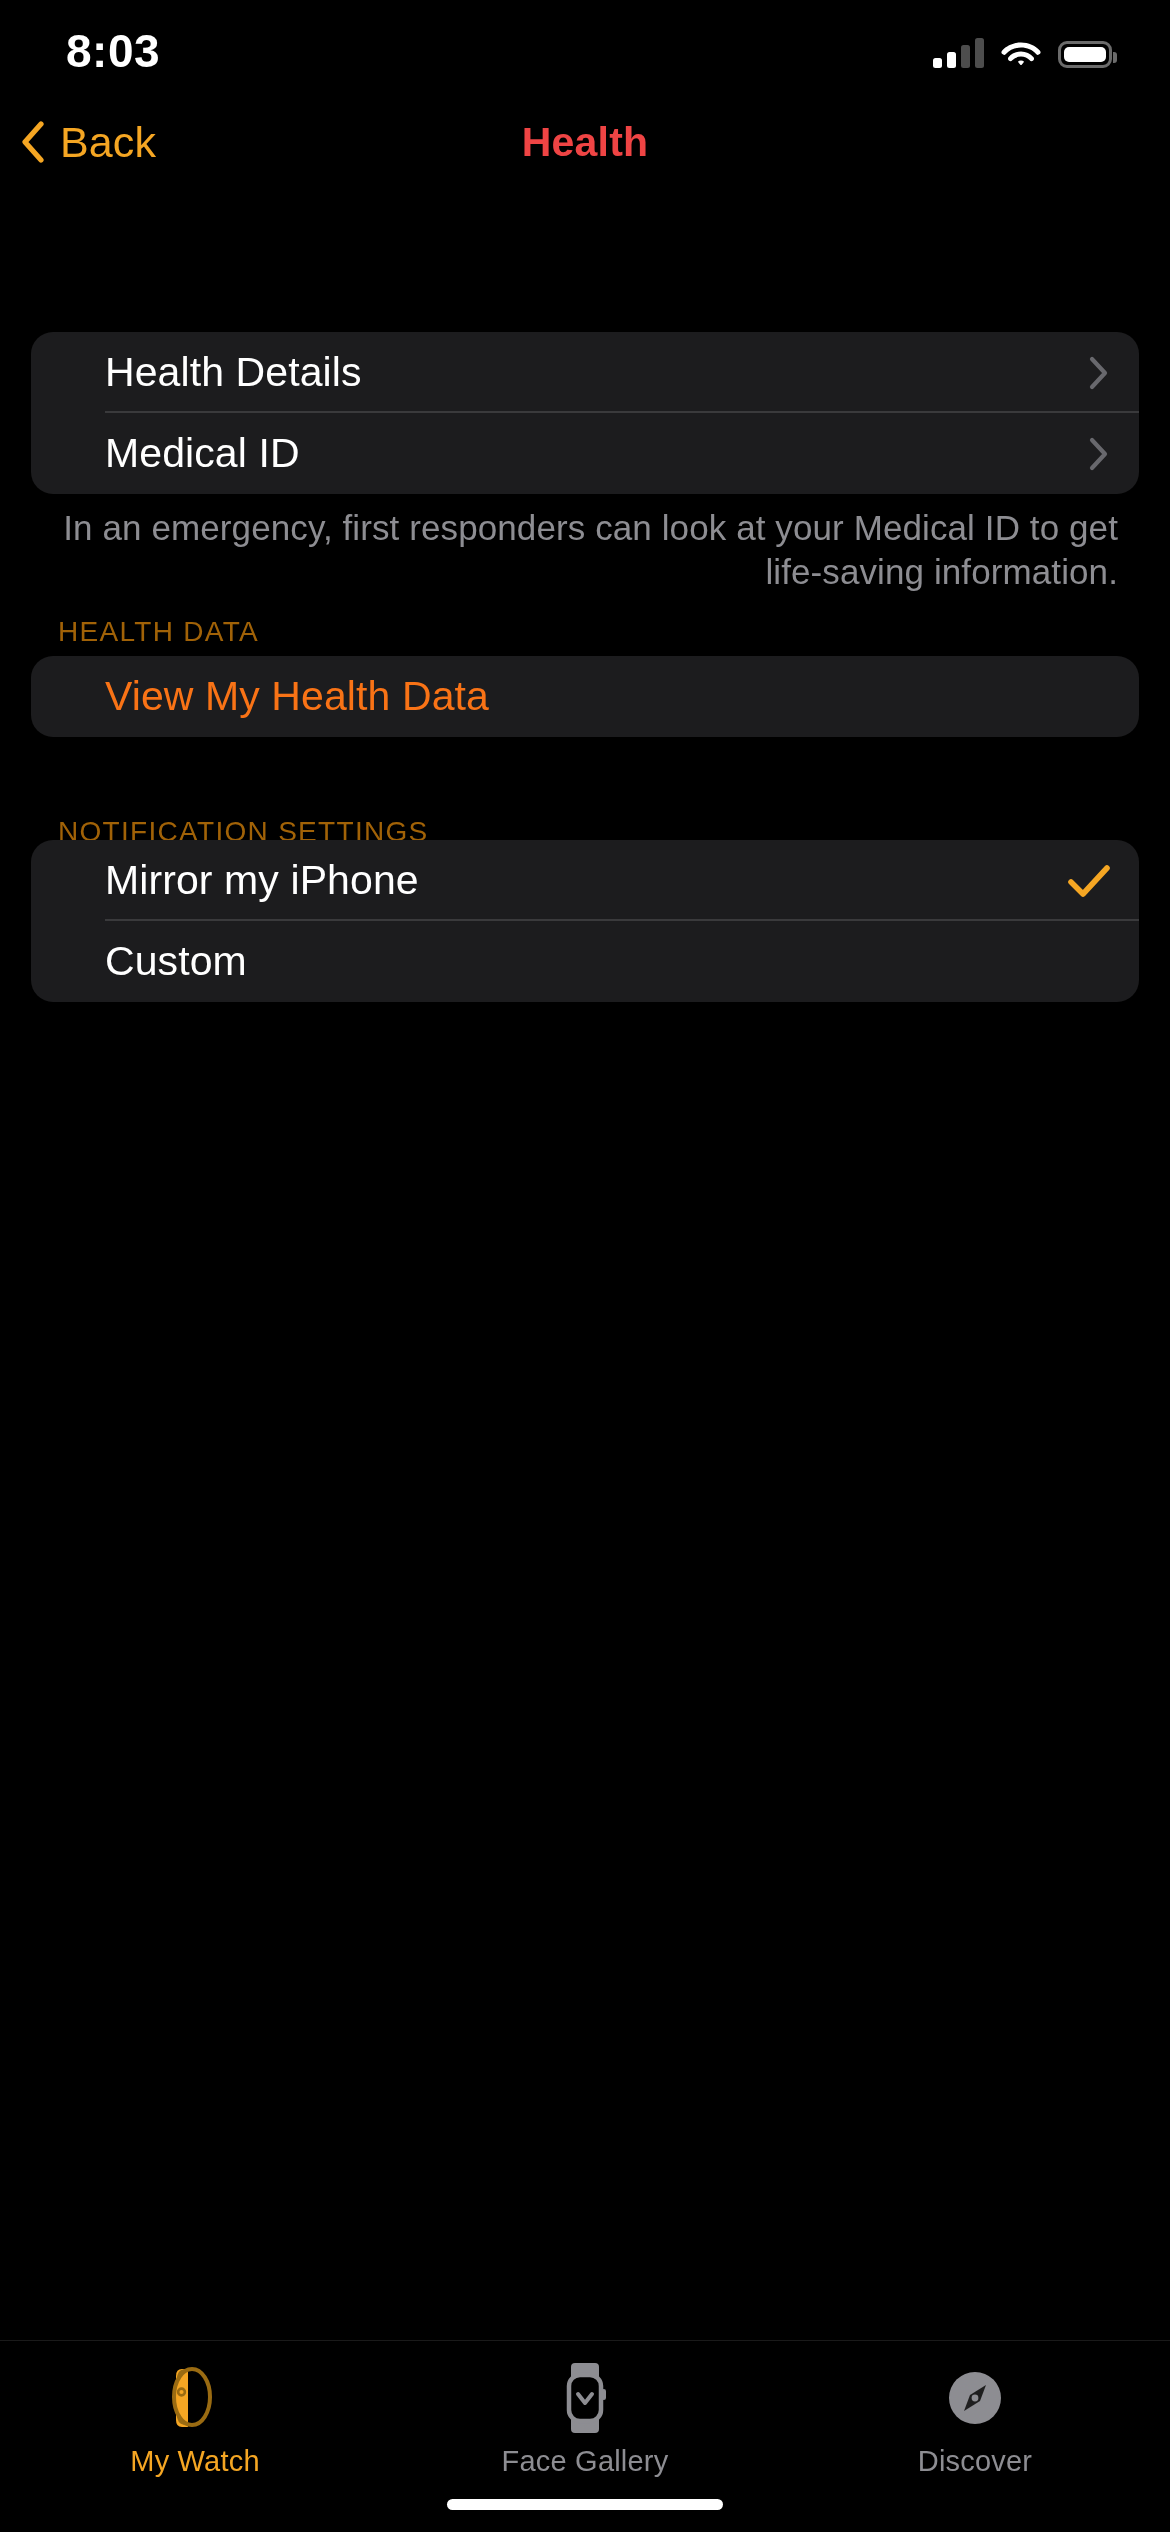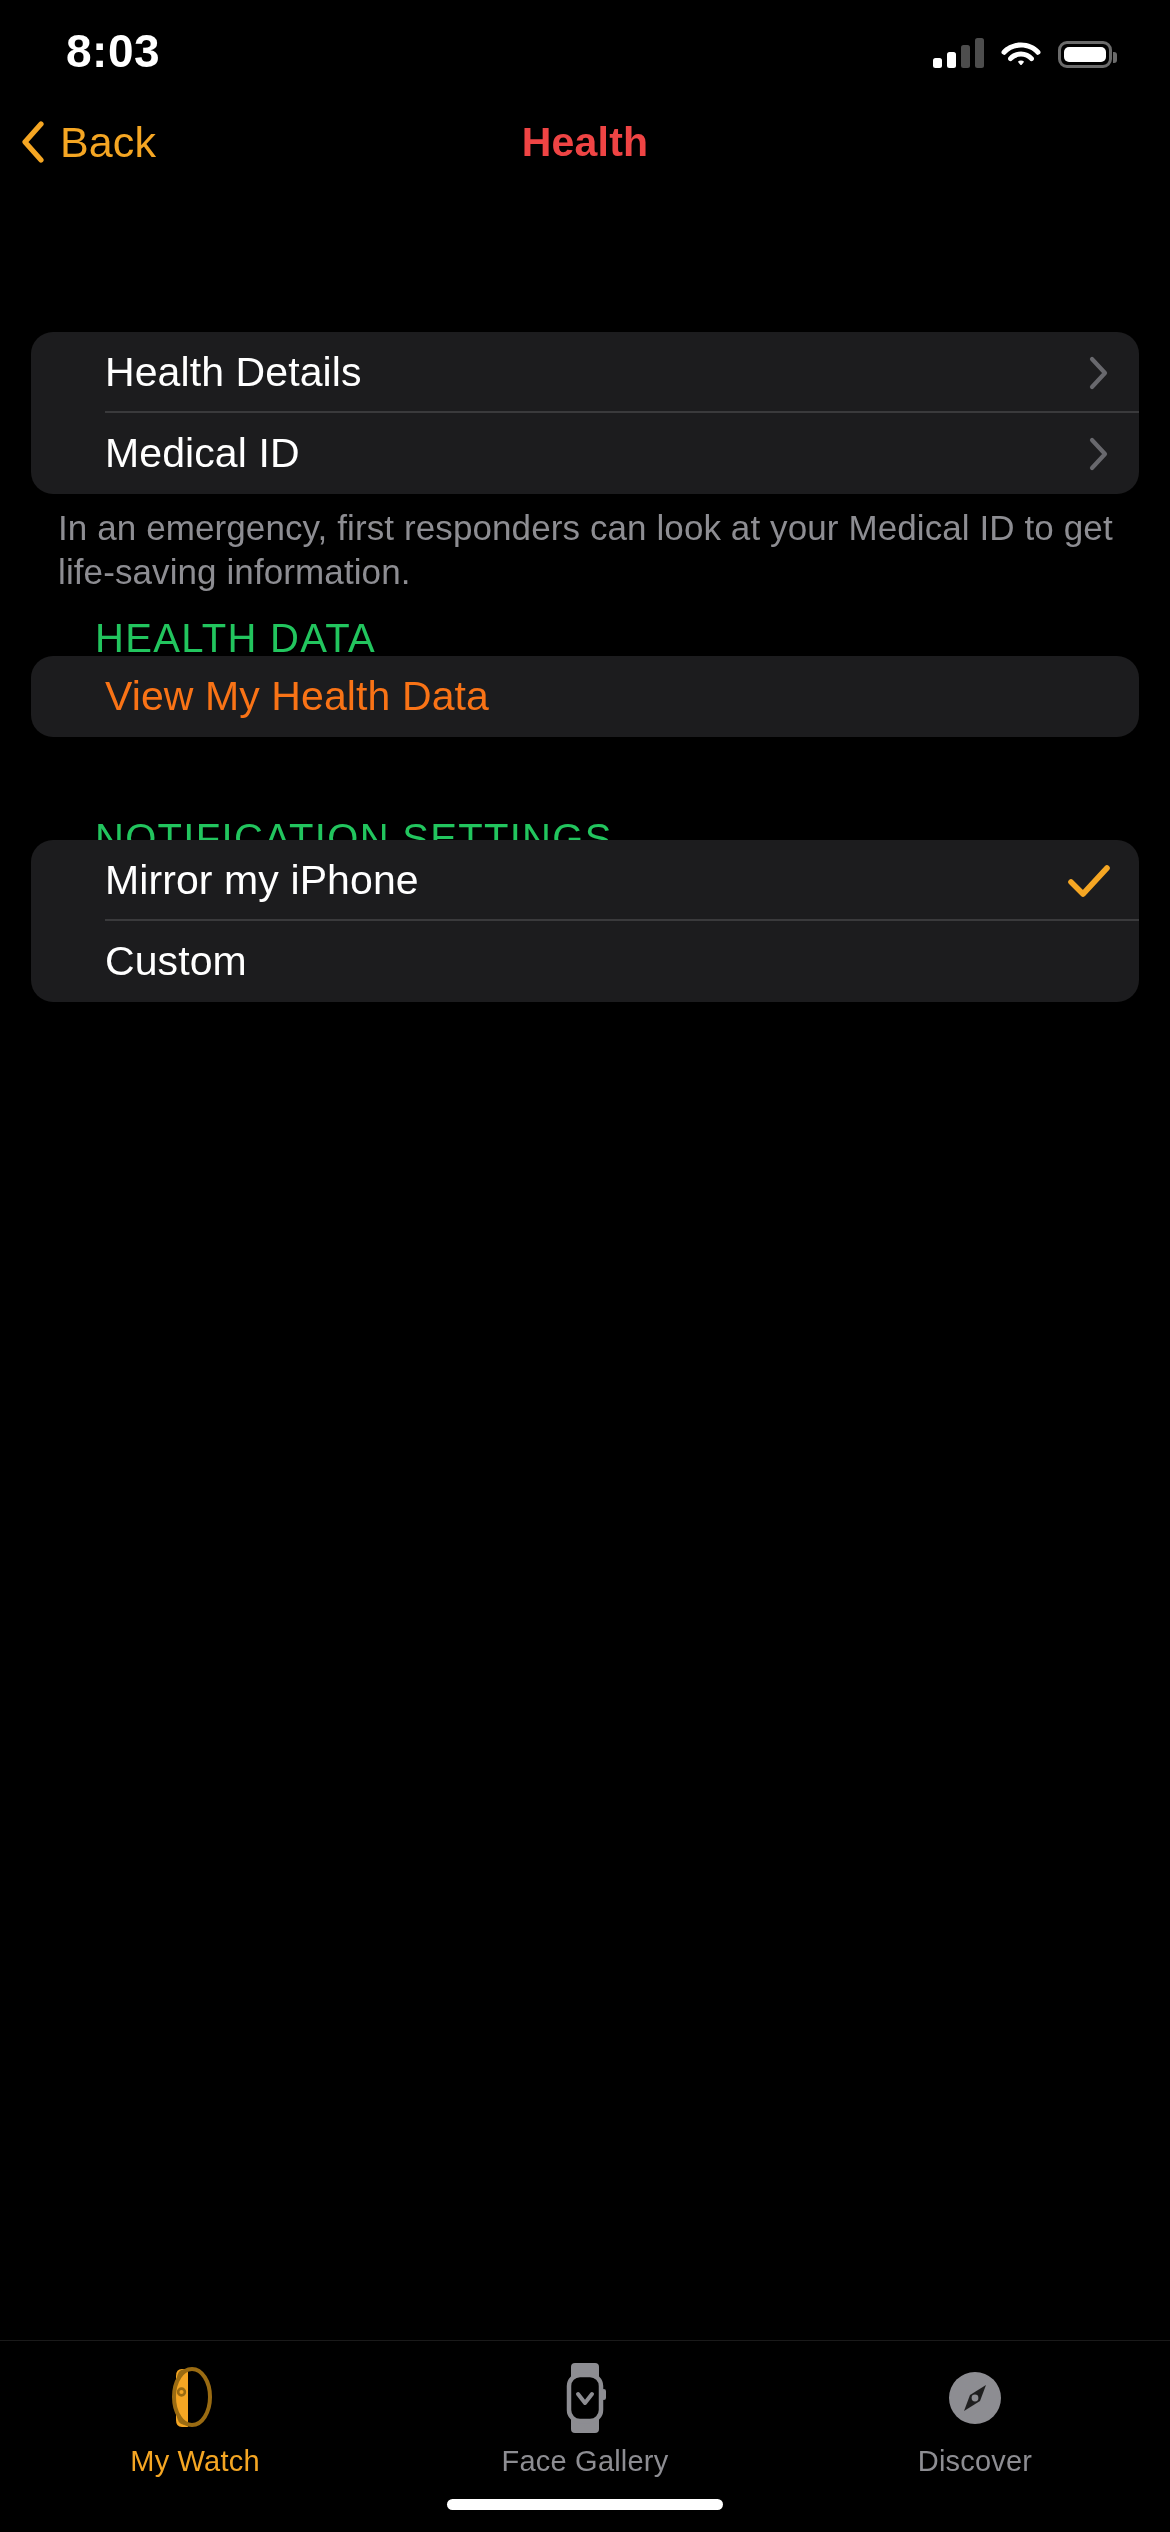--- a/index.html
+++ b/index.html
@@ -143,28 +143,28 @@
   }
 
   .footer-text {
     position:absolute;
     left:58px;
     width:1060px;
     font-size:35px;
     line-height:1.26;
     color:#8d8d92;
     letter-spacing:0.1px;
+    text-align:right;
   }
   .section-header {
     position:absolute;
     left:58px;
-    font-size:40px;
-    color:#22c55e;
+    font-size:28px;
+    color:#a16207;
     letter-spacing:1.3px;
-    margin-left:37px;
   }
 
   
   .tab-bar {
     position:absolute;
     left:0; right:0; bottom:0;
     height:192px;
     background:#000;
     display:flex;
     align-items:flex-start;

